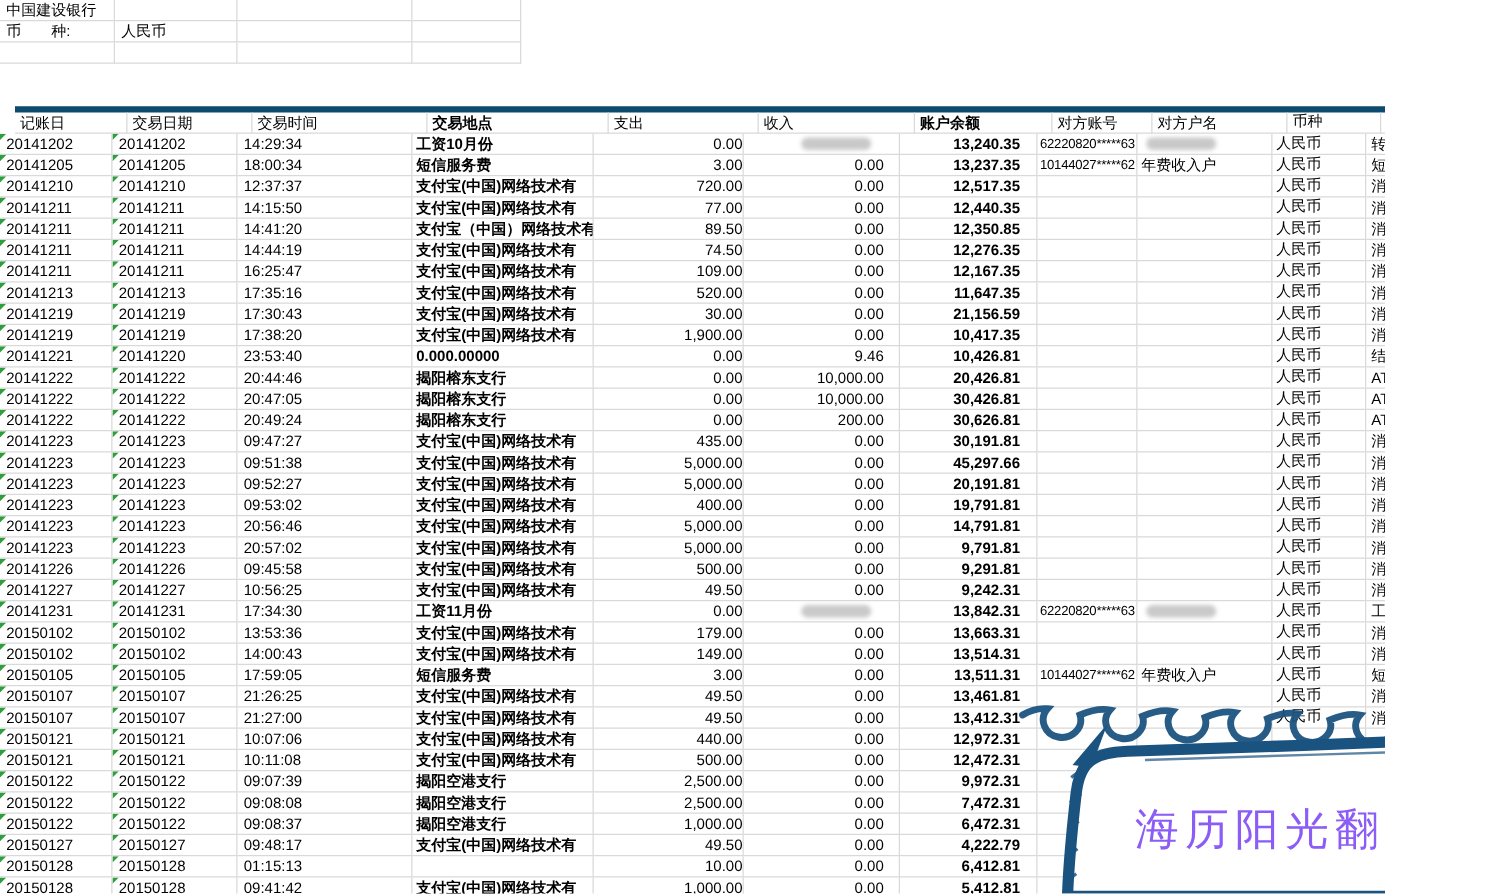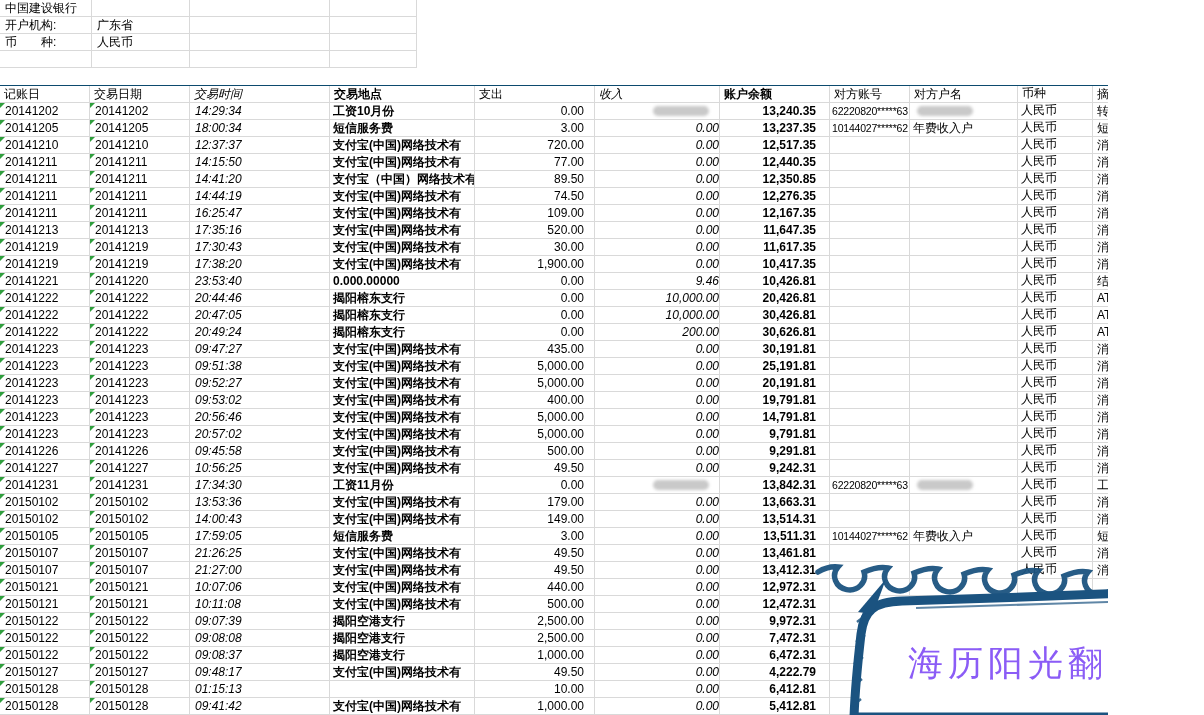--- a/index.html
+++ b/index.html
@@ -7,29 +7,29 @@
          font-family:"Liberation Sans",sans-serif;color:#000;}
   
   .topgrid{position:absolute;left:0;top:0;width:417px;}
   .trow{display:grid;grid-template-columns:92px 98px 140px 87px;height:17px;}
   .tcell{box-sizing:border-box;border-right:1px solid #d9d9d9;border-bottom:1px solid #d9d9d9;
          font-size:12px;line-height:16px;white-space:nowrap;padding-left:5px;position:relative;}
   .tcell.wide{overflow:visible;z-index:1;}
   
   .grid{position:absolute;left:0;top:85px;width:1204px;}
   .row{display:grid;grid-template-columns:90px 100px 140px 145px 120px 125px 110px 80px 108px 75px 97px 14px;height:17px;}
-  .row.hdr{border-top:1px solid #0c4a6e;}
+  .row.hdr{border-top:5px solid #0c4a6e;margin-left:12px;}
   .cell{box-sizing:border-box;position:relative;border-right:1px solid #d9d9d9;border-bottom:1px solid #d9d9d9;
         font-size:12px;line-height:16px;white-space:nowrap;overflow:hidden;}
   .c0,.c1{padding-left:5px;}
-  .c2{padding-left:5px;font-style:italic;}
+  .c2{padding-left:5px;}
   .c3{padding-left:3px;font-weight:bold;}
   .c4,.c5,.c6{text-align:right;}
-  .c4{padding-right:10px;}
-  .c5{padding-right:0;font-style:italic;}
+  .c4{padding-right:0;}
+  .c5{padding-right:12px;}
   .c6{padding-right:13px;font-weight:bold;}
   .c7{padding-left:2px;font-size:10.5px;letter-spacing:-0.2px;overflow:visible;z-index:1;}
   .c8{padding-left:3px;}
   .c9{padding-left:3px;font-family:Liberation Mono, monospace;}
   .c10{padding-left:4px;}
   .h{text-align:left !important;padding-left:4px !important;font-size:12px;letter-spacing:0;overflow:hidden;}
   
   .tri{position:absolute;top:0;left:0;width:0;height:0;
        border-top:5px solid #2f9e3d;border-right:5px solid transparent;}
   
@@ -49,26 +49,20 @@
 <div class="sheet">
 
   <div class="topgrid">
     <div class="trow">
       <div class="tcell wide">中国建设银行</div>
       <div class="tcell"></div>
       <div class="tcell"></div>
       <div class="tcell"></div>
     </div>
     <div class="trow">
-      <div class="tcell">开户机构:</div>
-      <div class="tcell">广东省</div>
-      <div class="tcell"></div>
-      <div class="tcell"></div>
-    </div>
-    <div class="trow">
       <div class="tcell">币　　种:</div>
       <div class="tcell">人民币</div>
       <div class="tcell"></div>
       <div class="tcell"></div>
     </div>
     <div class="trow">
       <div class="tcell"></div>
       <div class="tcell"></div>
       <div class="tcell"></div>
       <div class="tcell"></div>
@@ -203,21 +197,21 @@
       <div class="cell c10"><span class="v">消费</span></div>
       <div class="cell c11"></div>
     </div>
         <div class="row">
       <div class="cell c0"><span class="tri"></span><span class="v">20141219</span></div>
       <div class="cell c1"><span class="tri"></span><span class="v">20141219</span></div>
       <div class="cell c2"><span class="v">17:30:43</span></div>
       <div class="cell c3"><span class="v">支付宝(中国)网络技术有</span></div>
       <div class="cell c4"><span class="v">30.00</span></div>
       <div class="cell c5"><span class="v">0.00</span></div>
-      <div class="cell c6"><span class="v">11,617.35</span></div>
+      <div class="cell c6"><span class="v">21,156.59</span></div>
       <div class="cell c7"><span class="v"></span></div>
       <div class="cell c8"><span class="v"></span></div>
       <div class="cell c9"><span class="v">人民币</span></div>
       <div class="cell c10"><span class="v">消费</span></div>
       <div class="cell c11"></div>
     </div>
         <div class="row">
       <div class="cell c0"><span class="tri"></span><span class="v">20141219</span></div>
       <div class="cell c1"><span class="tri"></span><span class="v">20141219</span></div>
       <div class="cell c2"><span class="v">17:38:20</span></div>
@@ -301,21 +295,21 @@
       <div class="cell c10"><span class="v">消费</span></div>
       <div class="cell c11"></div>
     </div>
         <div class="row">
       <div class="cell c0"><span class="tri"></span><span class="v">20141223</span></div>
       <div class="cell c1"><span class="tri"></span><span class="v">20141223</span></div>
       <div class="cell c2"><span class="v">09:51:38</span></div>
       <div class="cell c3"><span class="v">支付宝(中国)网络技术有</span></div>
       <div class="cell c4"><span class="v">5,000.00</span></div>
       <div class="cell c5"><span class="v">0.00</span></div>
-      <div class="cell c6"><span class="v">25,191.81</span></div>
+      <div class="cell c6"><span class="v">45,297.66</span></div>
       <div class="cell c7"><span class="v"></span></div>
       <div class="cell c8"><span class="v"></span></div>
       <div class="cell c9"><span class="v">人民币</span></div>
       <div class="cell c10"><span class="v">消费</span></div>
       <div class="cell c11"></div>
     </div>
         <div class="row">
       <div class="cell c0"><span class="tri"></span><span class="v">20141223</span></div>
       <div class="cell c1"><span class="tri"></span><span class="v">20141223</span></div>
       <div class="cell c2"><span class="v">09:52:27</span></div>

